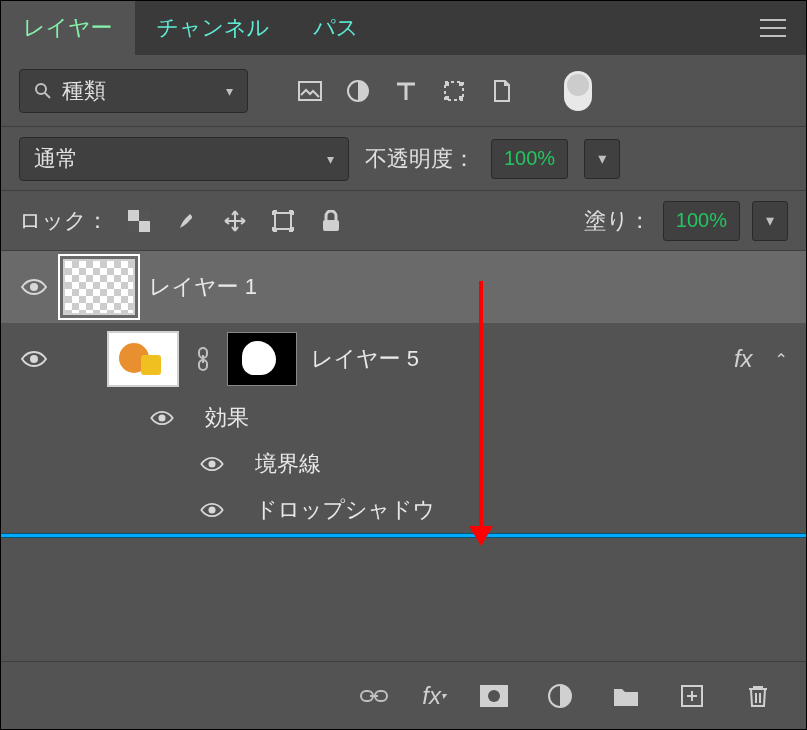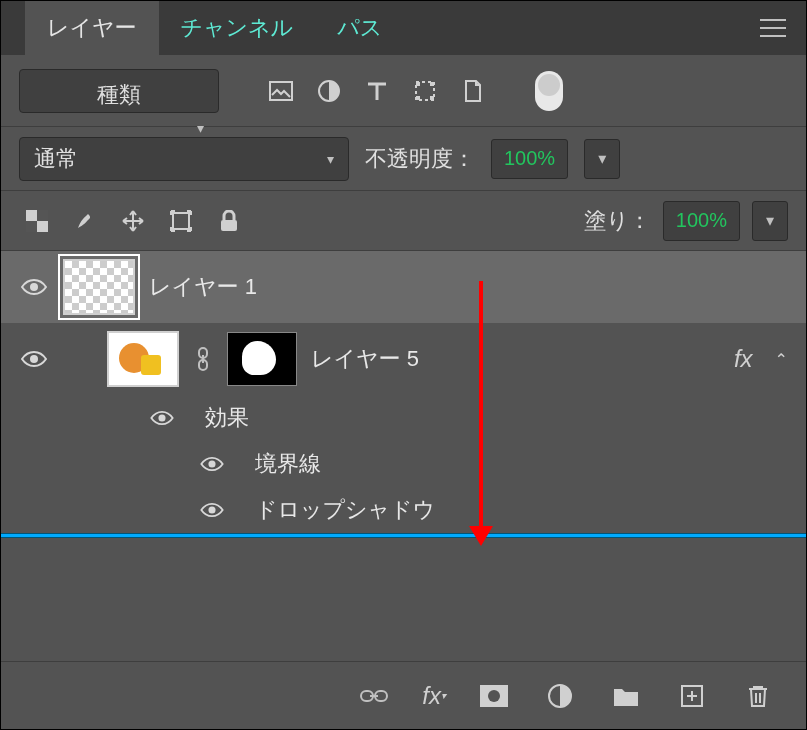--- a/index.html
+++ b/index.html
@@ -1,26 +1,26 @@
 <!DOCTYPE html>
 <html><head>
 <meta charset="utf-8">
 <style>
 * { box-sizing: border-box; margin: 0; padding: 0; }
 body { font-family: sans-serif; background: #1a1a1a; width: 807px; height: 730px; overflow: hidden; }
 .panel { background: #535353; width: 100%; height: 100%; display: flex; flex-direction: column; border: 1px solid #000; }
 .tabs { display: flex; align-items: center; background: #3a3a3a; height: 54px; }
 .tab { padding: 0 22px; height: 100%; display: flex; align-items: center; color: #5eead4; font-size: 22px; cursor: pointer; }
-.tab.active { background: #535353; color: #e5e5e5; margin-left: 24px; }
+.tab.active { background: #535353; color: #86efac; }
 .tab-spacer { flex: 1; }
 .menu-icon { padding: 0 20px; color: #c0c0c0; cursor: pointer; }
 .row { display: flex; align-items: center; padding: 10px 18px; gap: 12px; }
 .filter-row { height: 72px; border-bottom: 1px solid #3e3e3e; }
 .select { background: #404040; border: 1px solid #2a2a2a; border-radius: 4px; height: 44px; display: flex; align-items: center; padding: 0 14px; color: #e0e0e0; font-size: 22px; gap: 10px; cursor: pointer; }
-.select.wide { width: 200px; flex-direction: column; }
+.select.wide { width: 229px; }
 .select.wider { width: 330px; }
 .chev { margin-left: auto; font-size: 14px; color: #c0c0c0; }
 .icon-btn { width: 36px; height: 36px; display: flex; align-items: center; justify-content: center; color: #d0d0d0; cursor: pointer; }
 .toggle { width: 28px; height: 40px; background: #e8e8e8; border-radius: 14px; position: relative; cursor: pointer; }
 .toggle::after { content: ''; position: absolute; top: 3px; left: 3px; width: 22px; height: 22px; background: #ccc; border-radius: 50%; }
 .label { color: #e0e0e0; font-size: 22px; }
 .val-box { background: #404040; border: 1px solid #2a2a2a; height: 40px; padding: 0 12px; display: flex; align-items: center; color: #22c55e; font-size: 20px; border-radius: 3px; }
 .chev-btn { background: #404040; border: 1px solid #2a2a2a; width: 36px; height: 40px; display: flex; align-items: center; justify-content: center; color: #c0c0c0; border-radius: 3px; cursor: pointer; }
 .blend-row { height: 64px; border-bottom: 1px solid #3e3e3e; gap: 16px; }
 .lock-row { height: 60px; border-bottom: 1px solid #3e3e3e; }
@@ -116,20 +116,21 @@
     <div class="select wider">
       <span>通常</span>
       <span class="chev">▾</span>
     </div>
     <span class="label">不透明度：</span>
     <div class="val-box">100%</div>
     <div class="chev-btn">▾</div>
   </div>
 
   <div class="row lock-row">
+    <span class="label">ロック：</span>
     <div class="icon-btn">
         <svg width="22" height="22" viewBox="0 0 22 22">
           <rect x="0" y="0" width="11" height="11" fill="#d0d0d0"></rect>
           <rect x="11" y="11" width="11" height="11" fill="#d0d0d0"></rect>
           <rect x="11" y="0" width="11" height="11" fill="#555"></rect>
           <rect x="0" y="11" width="11" height="11" fill="#555"></rect>
         </svg>
       </div>
     <div class="icon-btn">
         <svg width="22" height="22" viewBox="0 0 22 22">

